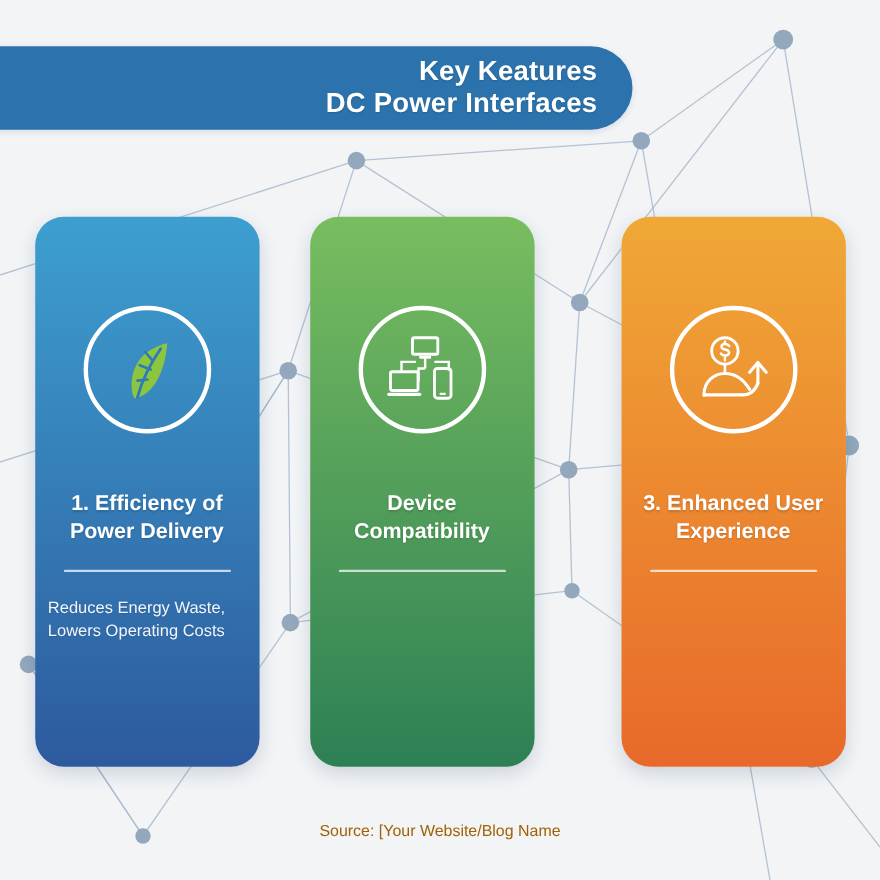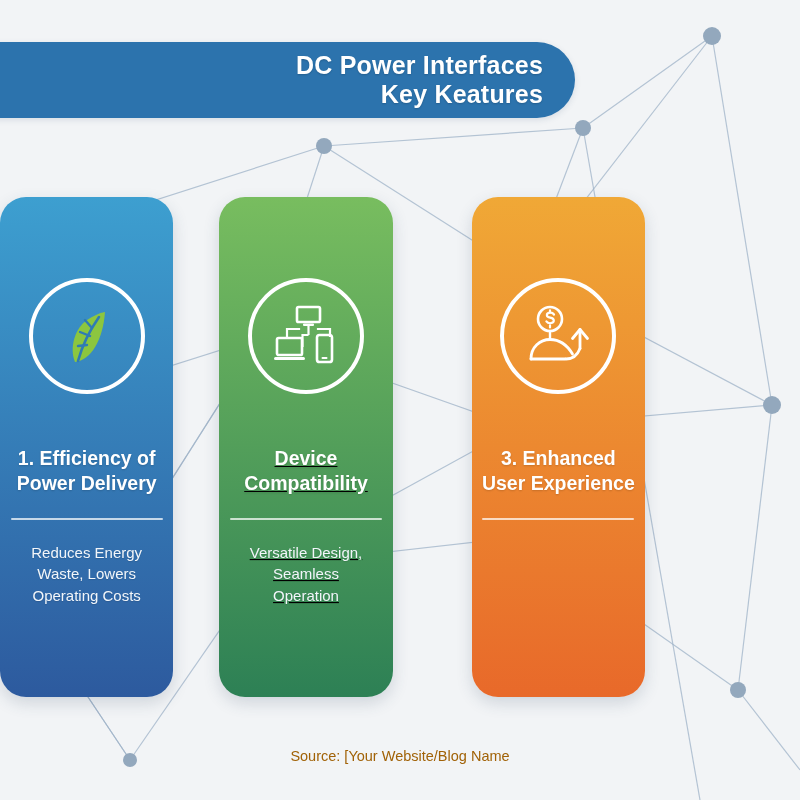--- a/index.html
+++ b/index.html
@@ -40,21 +40,21 @@
     line-height:1.18;
     letter-spacing:.2px;
     text-shadow:0 1px 2px rgba(0,0,0,.18);
     white-space:nowrap;
   }
 
   
   .cards{
     position:absolute;
     left:0; top:197px;
-    width:645px; height:500px;
+    width:800px; height:500px;
     z-index:2;
     display:flex;
     justify-content:center;
     gap:46px;
   }
   .card{
     width:204px;
     height:500px;
     border-radius:26px;
     position:relative;
@@ -93,22 +93,22 @@
     width:152px; height:2px;
     background:rgba(255,255,255,.72);
     border-radius:1px;
     flex:none;
   }
   .card-sub{
     margin-top:22px;
     color:#f2f6fa;
     font-size:15px;
     line-height:1.42;
-    text-align:center;
-    padding:0 24px;
+    text-align:left;
+    padding:0 12px;
     text-shadow:0 1px 1px rgba(0,0,0,.12);
   }
 
   
   .footer{
     position:absolute;
     left:0; top:748px;
     width:800px;
     text-align:center;
     color:#a16207;
@@ -159,61 +159,60 @@
       <circle cx="26" cy="604" r="8" fill="#93a8bd"></circle>
       <circle cx="85" cy="616" r="10" fill="#93a8bd"></circle>
       <circle cx="264" cy="566" r="8" fill="#93a8bd"></circle>
       <circle cx="520" cy="537" r="7" fill="#93a8bd"></circle>
       <circle cx="738" cy="690" r="8" fill="#93a8bd"></circle>
       <circle cx="130" cy="760" r="7" fill="#93a8bd"></circle>
     </g>
 </svg>
 
 <div class="header-bar">
+  <div class="header-line">Key Keatures</div>
   <div class="header-line">DC Power Interfaces</div>
-  <div class="header-line">Key Keatures</div>
 </div>
 
 <div class="cards">
 
   <div class="card card-1" style="background: linear-gradient(rgb(61, 159, 208) 0%, rgb(45, 90, 158) 100%);">
     <div class="icon-ring">
       <svg width="56" height="60" viewBox="0 0 56 60">
         <path d="M46 6C44 34 32 54 16 56c-6-14 0-34 12-42 6-4 12-7 18-8z" fill="#8cc63f"></path>
         <path d="M40 11C31 24 23 40 19 55" stroke="#2f7bb5" stroke-width="2.6" fill="none" stroke-linecap="round"></path>
         <path d="M33 22l-7-8M31 30l-10-4M28 39l-9 1" stroke="#2f7bb5" stroke-width="2.4" fill="none" stroke-linecap="round"></path>
       </svg>
     </div>
     <div class="card-title">1. Efficiency of Power Delivery</div>
     <div class="divider"></div>
     <div class="card-sub">Reduces Energy Waste, Lowers Operating Costs</div>
   </div>
 
-  <div class="card card-2" style="background: linear-gradient(rgb(120, 189, 95) 0%, rgb(45, 128, 85) 100%); text-decoration: underline;">
+  <div class="card card-2" style="background: linear-gradient(rgb(120, 189, 95) 0%, rgb(45, 128, 85) 100%);">
     <div class="icon-ring">
       <svg width="66" height="62" viewBox="0 0 66 62">
 
         <rect x="24" y="2" width="23" height="15" rx="1.6" fill="none" stroke="#fff" stroke-width="2.6"></rect>
         <rect x="30" y="18.5" width="11" height="2.6" rx="1" fill="#fff"></rect>
 
         <path d="M35.5 21v9" stroke="#fff" stroke-width="2.2" fill="none"></path>
         <path d="M14 31v-7h12" stroke="#fff" stroke-width="2.2" fill="none" stroke-linecap="square"></path>
         <path d="M57 31v-7H45" stroke="#fff" stroke-width="2.2" fill="none" stroke-linecap="square"></path>
         <path d="M35.5 30h-6v12" stroke="#fff" stroke-width="2.2" fill="none"></path>
 
         <rect x="4" y="33" width="25" height="17" rx="1.6" fill="none" stroke="#fff" stroke-width="2.6"></rect>
         <rect x="1" y="52" width="31" height="3" rx="1.5" fill="#fff"></rect>
 
         <rect x="44" y="30" width="15" height="27" rx="2.6" fill="none" stroke="#fff" stroke-width="2.6"></rect>
         <rect x="48.5" y="52" width="6" height="2" rx="1" fill="#fff"></rect>
       </svg>
     </div>
     <div class="card-title">Device Compatibility</div>
     <div class="divider"></div>
-    <div class="card-sub">Versatile Design, Seamless Operation</div>
   </div>
 
   <div class="card card-3" style="background: linear-gradient(rgb(240, 168, 54) 0%, rgb(232, 105, 42) 100%);">
     <div class="icon-ring">
       <svg width="66" height="62" viewBox="0 0 66 62">
         <circle cx="25" cy="14" r="12" fill="none" stroke="#fff" stroke-width="2.6"></circle>
         <path d="M29 9.5c-1-1.4-2.6-2-4.3-1.8-2 .2-2.9 1.4-2.8 2.6.1 1.4 1.4 2 3.3 2.4
                  2 .4 3.5 1.1 3.6 2.7.1 1.4-1 2.6-3.1 2.8-1.9.2-3.4-.5-4.3-1.8" stroke="#fff" stroke-width="2.2" fill="none" stroke-linecap="round"></path>
         <path d="M25 5.4v2.1M25 20.3v2.2" stroke="#fff" stroke-width="2.2" stroke-linecap="round"></path>
         <path d="M25 26v7" stroke="#fff" stroke-width="2.4" stroke-linecap="round"></path>

